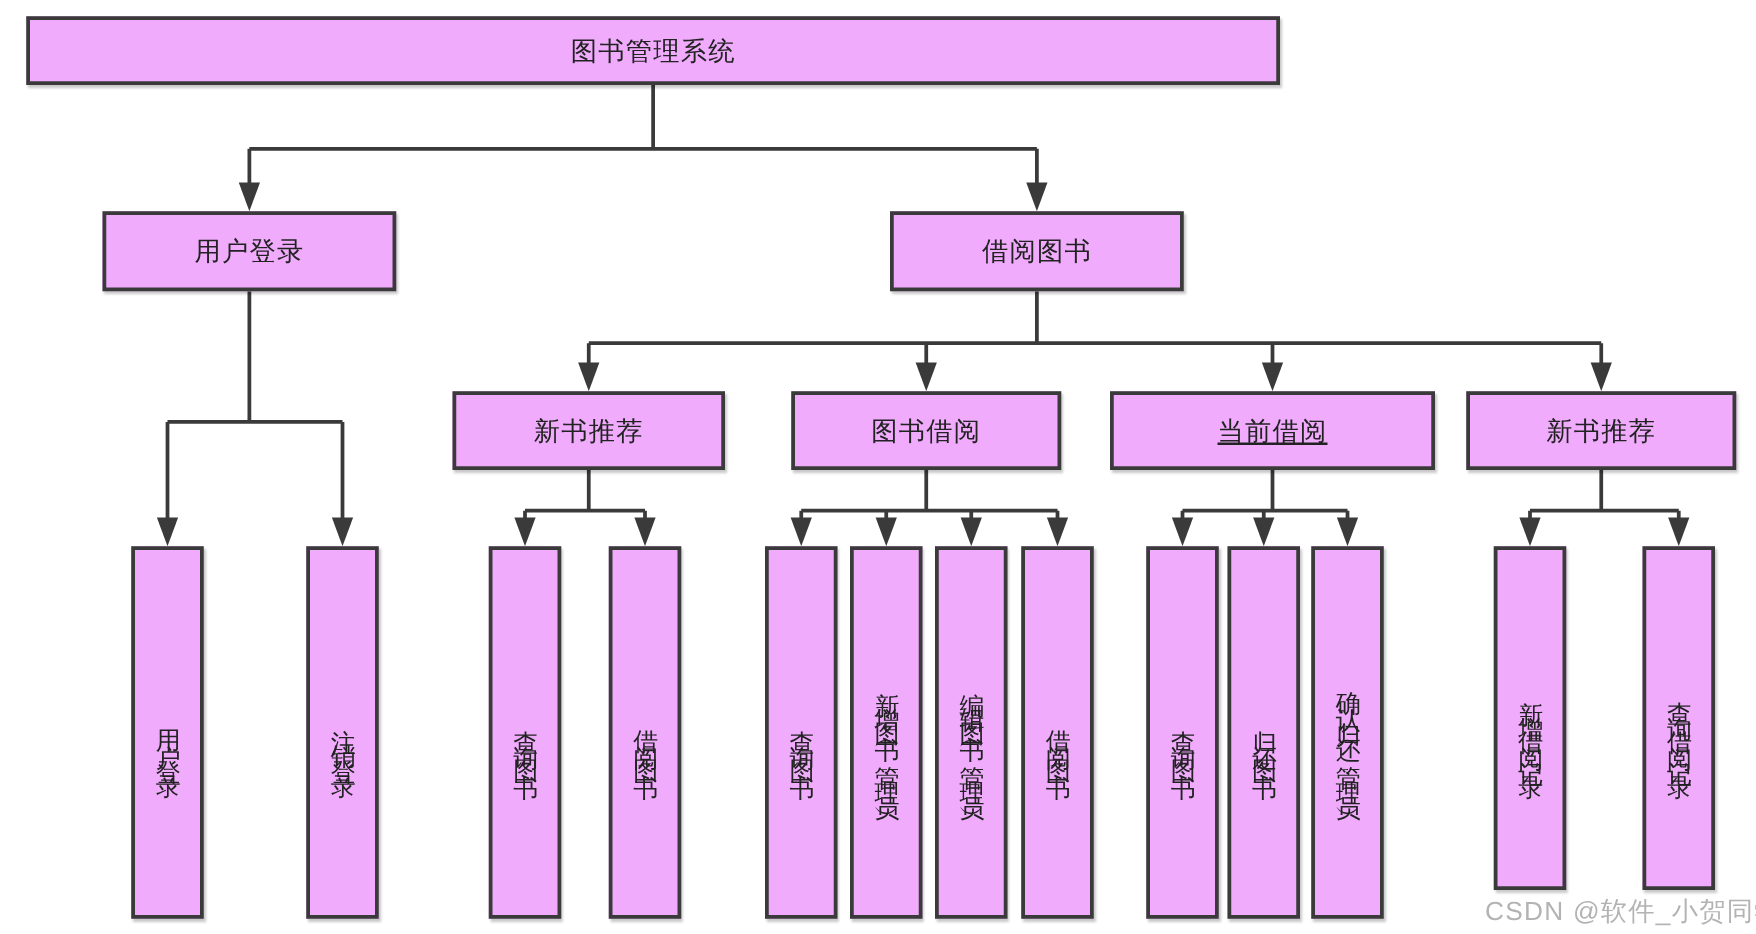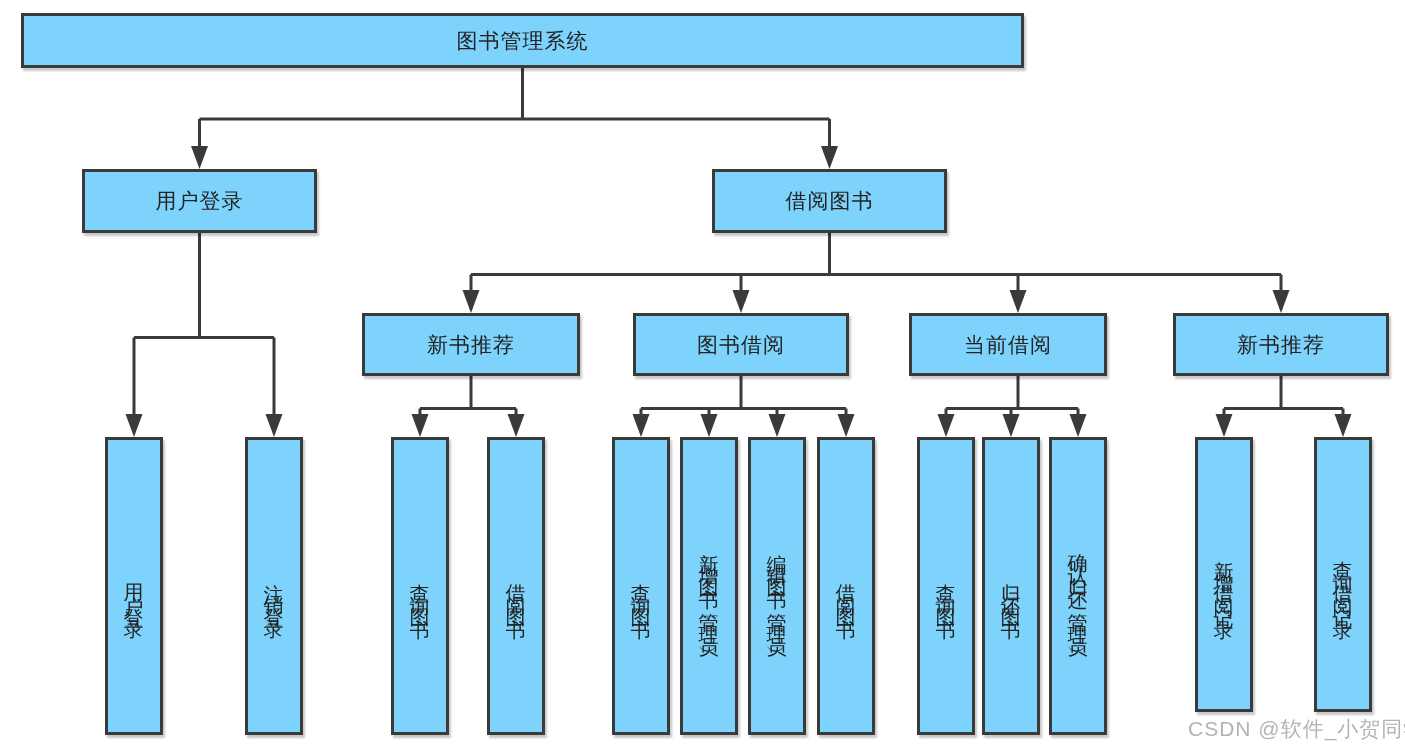--- a/index.html
+++ b/index.html
@@ -10,21 +10,21 @@
     font-family:"Liberation Sans","DejaVu Sans",sans-serif;
     color:var(--text,#222);
     overflow:hidden;
   }
   #wires{position:absolute;left:0;top:0;width:1405px;height:747px;}
   #wires path{stroke:var(--line,#3a3a3a);stroke-width:3;fill:none;}
   #wires polygon{fill:var(--line,#3a3a3a);stroke:none;}
   .box{
     position:absolute;
     box-sizing:border-box;
-    background:#7dd3fc;
+    background:#f0abfc;
     border:3px solid var(--line,#3a3a3a);
     display:flex;align-items:center;justify-content:center;
     box-shadow:1.5px 2.5px 2px rgba(0,0,0,0.22);
   }
   .hbox{font-size:21px;letter-spacing:1px;}
   .root{left:21px;top:13px;width:1003px;height:55px;}
   .l2{top:169px;width:235px;height:64px;}
   .l3{top:313px;height:63px;}
   .leaf{top:437px;width:58px;height:298px;}
   .leaf.short{height:275px;}
@@ -97,21 +97,21 @@
   <div class="box hbox l2" style="left:712px;">
     <span>借阅图书</span>
   </div>
 
   <div class="box hbox l3" style="left:362px;width:218px;">
     <span>新书推荐</span>
   </div>
   <div class="box hbox l3" style="left:633px;width:216px;">
     <span>图书借阅</span>
   </div>
-  <div class="box hbox l3" style="left:909px;width:198px;">
+  <div class="box hbox l3" style="left:888px;width:260px;text-decoration:underline;">
     <span>当前借阅</span>
   </div>
   <div class="box hbox l3" style="left:1173px;width:216px;">
     <span>新书推荐</span>
   </div>
 
   <div class="box leaf" style="left:105px;">
     <span class="vtext">用户登录</span>
   </div>
   <div class="box leaf" style="left:245px;">

